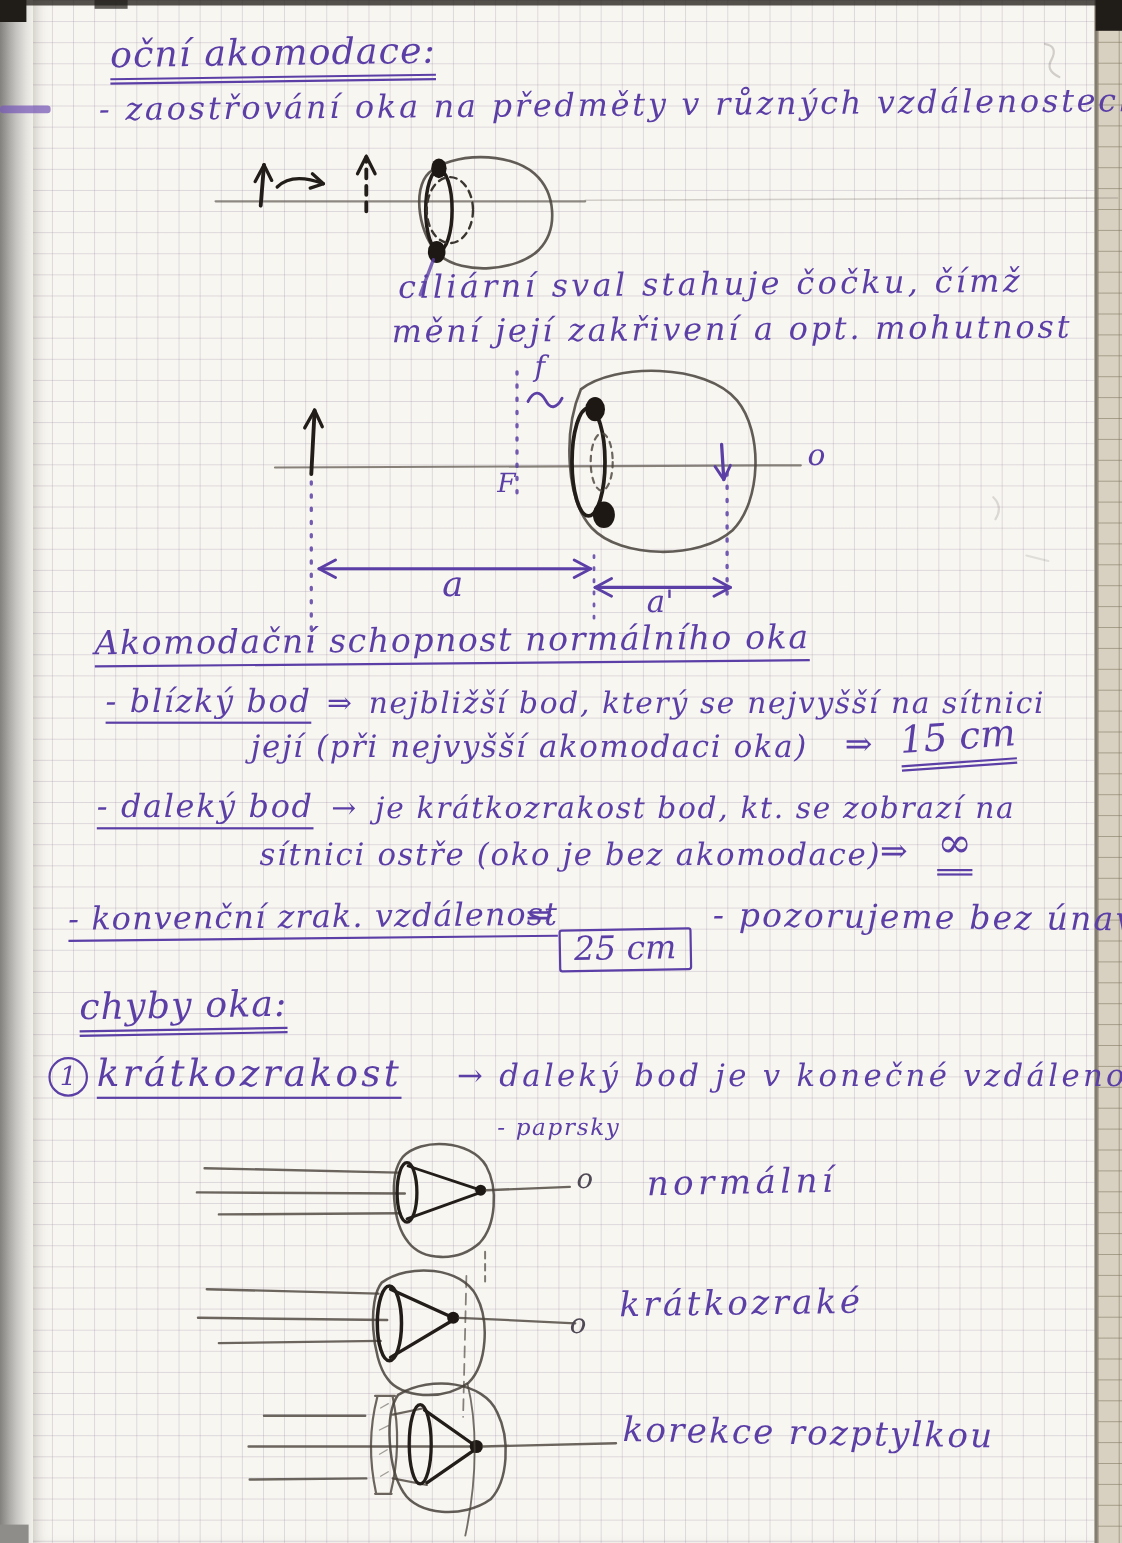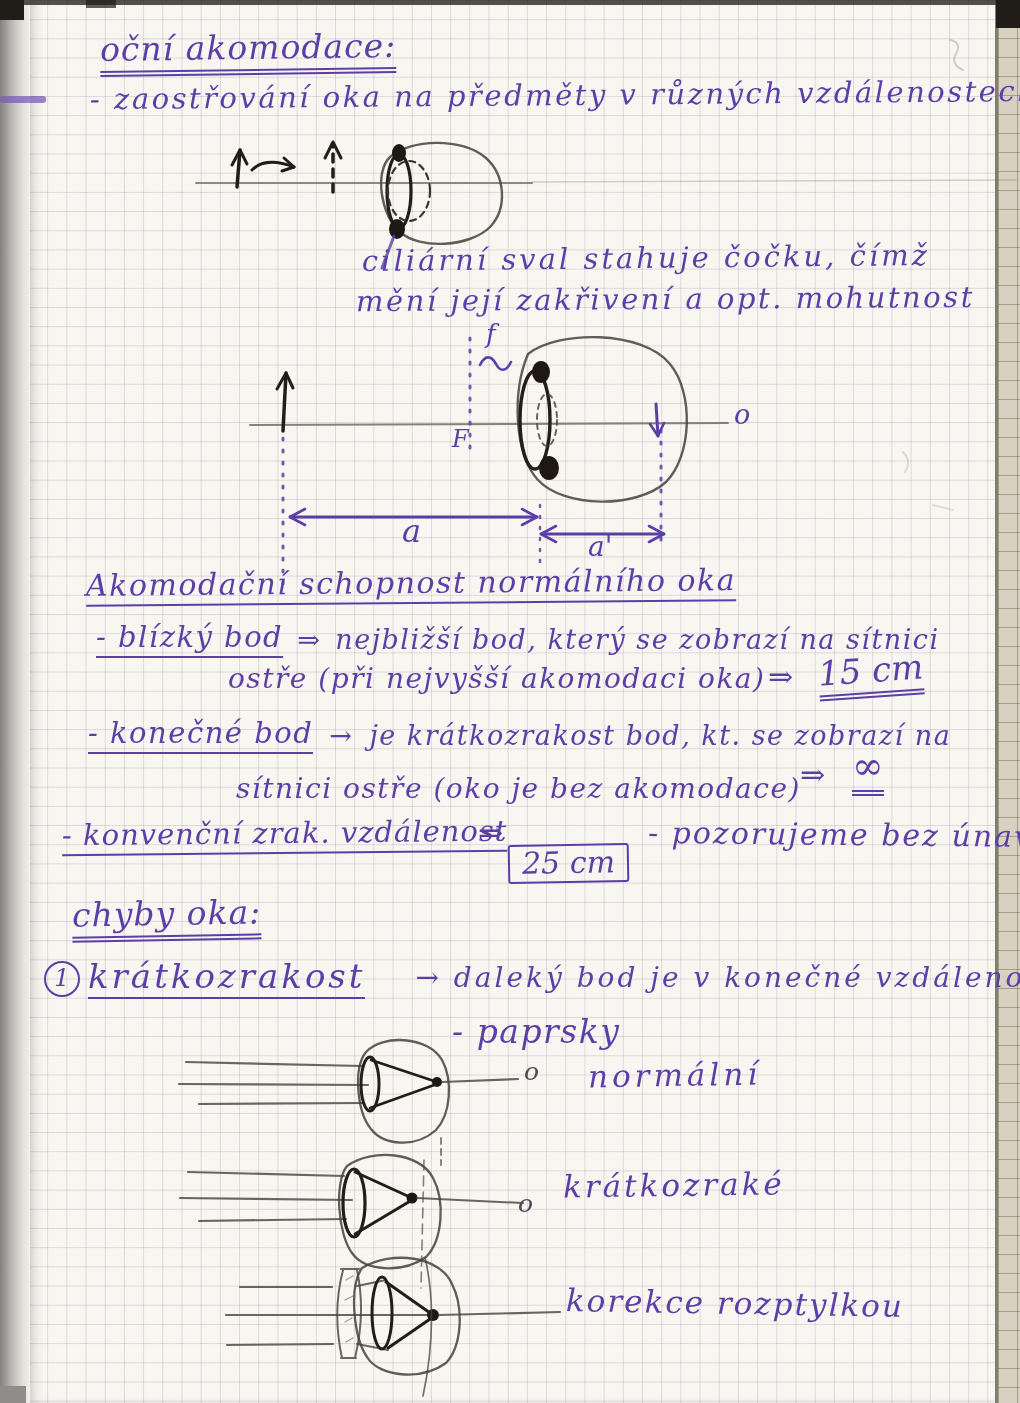--- a/index.html
+++ b/index.html
@@ -147,34 +147,34 @@
   <div class="hw" style="left:402px;top:514px;font-size:32px;">a</div>
   <div class="hw" style="left:588px;top:532px;font-size:28px;">a'</div>
 
   <div class="hw" style="left:86px;top:566px;font-size:30px;letter-spacing:1.5px;transform:rotate(-0.5deg);">
     <span class="u">Akomodační schopnost normálního oka</span>
   </div>
 
   <div class="hw row" style="left:96px;top:622px;font-size:27px;letter-spacing:1.5px;">
     <span class="u" style="font-size:29px;">- blízký bod</span>
     <span class="arrow" style="margin:0 14px;">⇒</span>
-    <span>nejbližší bod, který se zobrazí na sítnici</span>
-  </div>
-  <div class="hw" style="left:228px;top:664px;font-size:28px;letter-spacing:1.5px;">ostře (při nejvyšší akomodaci oka)</div>
+    <span>nejbližší bod, který se nejvyšší na sítnici</span>
+  </div>
+  <div class="hw" style="left:228px;top:664px;font-size:28px;letter-spacing:1.5px;">její (při nejvyšší akomodaci oka)</div>
   <div class="hw arrow" style="left:768px;top:660px;font-size:30px;">⇒</div>
   <div class="hw" style="left:818px;top:652px;font-size:34px;transform:rotate(-4deg);">
     <span class="uu">15 cm</span>
   </div>
 
   <div class="hw row" style="left:88px;top:718px;font-size:27px;letter-spacing:1.5px;">
-    <span class="u" style="font-size:29px;">- konečné bod</span>
+    <span class="u" style="font-size:29px;">- daleký bod</span>
     <span class="arrow" style="margin:0 16px;">→</span>
     <span>je krátkozrakost bod, kt. se zobrazí na</span>
   </div>
-  <div class="hw" style="left:236px;top:762px;font-size:28px;letter-spacing:1.5px;margin-top:12px;">sítnici ostře (oko je bez akomodace)</div>
+  <div class="hw" style="left:236px;top:762px;font-size:28px;letter-spacing:1.5px;">sítnici ostře (oko je bez akomodace)</div>
   <div class="hw arrow" style="left:800px;top:758px;font-size:30px;">⇒</div>
   <div class="hw" style="left:852px;top:746px;font-size:38px;">
     <span class="uu">∞</span>
   </div>
 
   <div class="hw" style="left:62px;top:818px;font-size:29px;letter-spacing:1px;transform:rotate(-0.6deg);">
     <span class="u">- konvenční zrak. vzdálenost</span>
   </div>
   <div class="hw arrow" style="left:478px;top:816px;font-size:30px;">⇒</div>
   <div class="hw" style="left:508px;top:812px;font-size:30px;margin-top:32px;">
@@ -184,20 +184,20 @@
 
   <div class="hw" style="left:72px;top:896px;font-size:33px;letter-spacing:1px;transform:rotate(-1deg);">
     <span class="uu">chyby oka:</span>
   </div>
 
   <div class="hw row" style="left:44px;top:958px;">
     <span class="circle-num">1</span>
     <span class="u" style="font-size:34px;letter-spacing:3px;">krátkozrakost</span>
     <span style="font-size:28px;letter-spacing:3px;margin-left:50px;">→ daleký bod je v konečné vzdálenosti</span>
   </div>
-  <div class="hw" style="left:452px;top:1014px;font-size:33px;letter-spacing:1.5px;">- paprsky</div>
+  <div class="hw" style="left:452px;top:1014px;font-size:21px;letter-spacing:1.5px;">- paprsky</div>
 
   <div class="hw pencil-lbl" style="left:524px;top:1058px;font-size:25px;">o</div>
   <div class="hw" style="left:588px;top:1058px;font-size:31px;letter-spacing:4px;transform:rotate(-1deg);">normální</div>
   <div class="hw pencil-lbl" style="left:518px;top:1190px;font-size:25px;">o</div>
   <div class="hw" style="left:563px;top:1168px;font-size:31px;letter-spacing:3px;transform:rotate(-0.8deg);">krátkozraké</div>
   <div class="hw" style="left:566px;top:1286px;font-size:31px;letter-spacing:2px;transform:rotate(1deg);">korekce rozptylkou</div>
 </div>
 
 </body></html>

